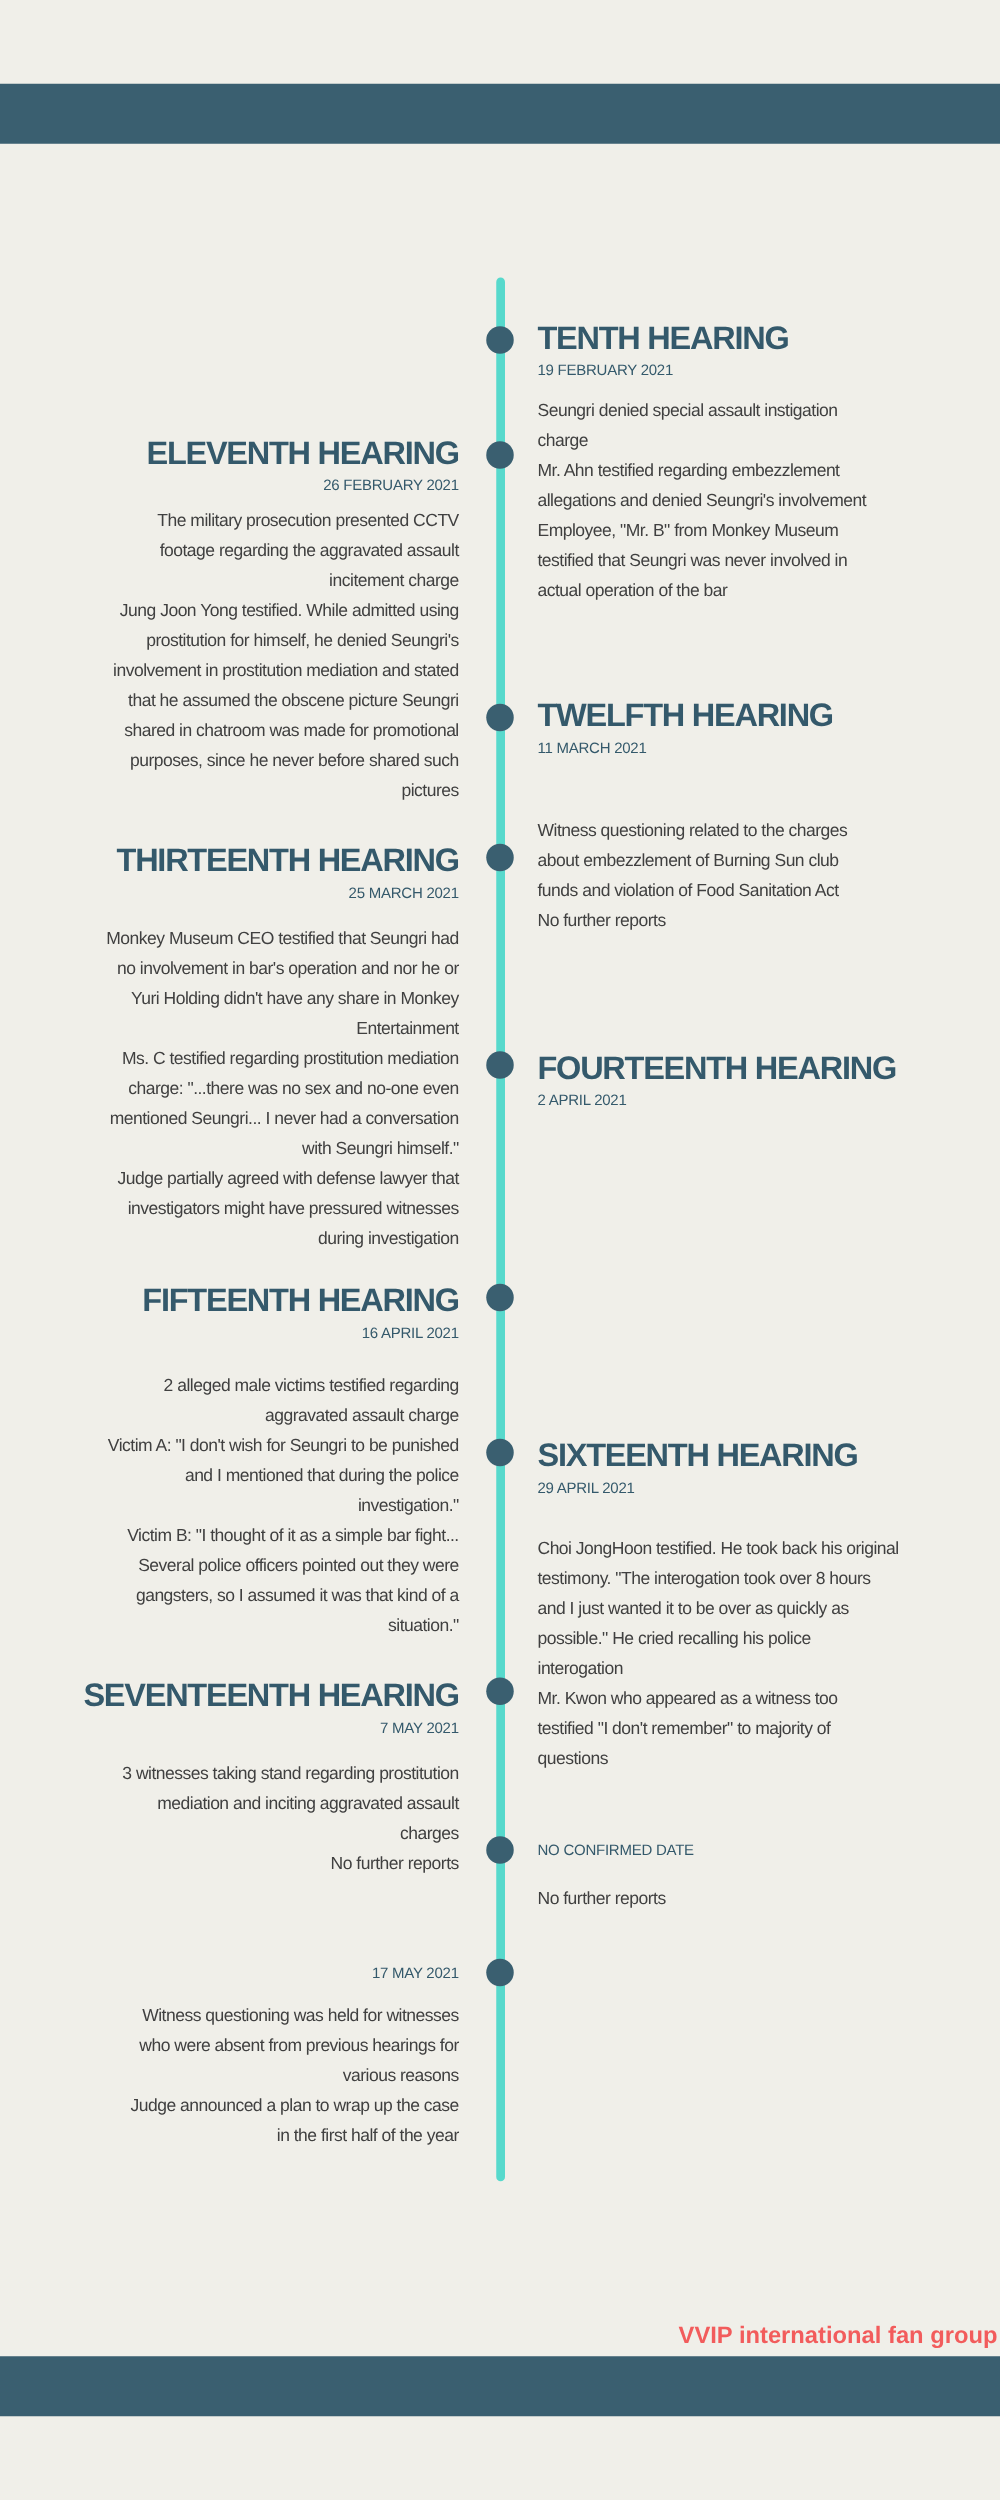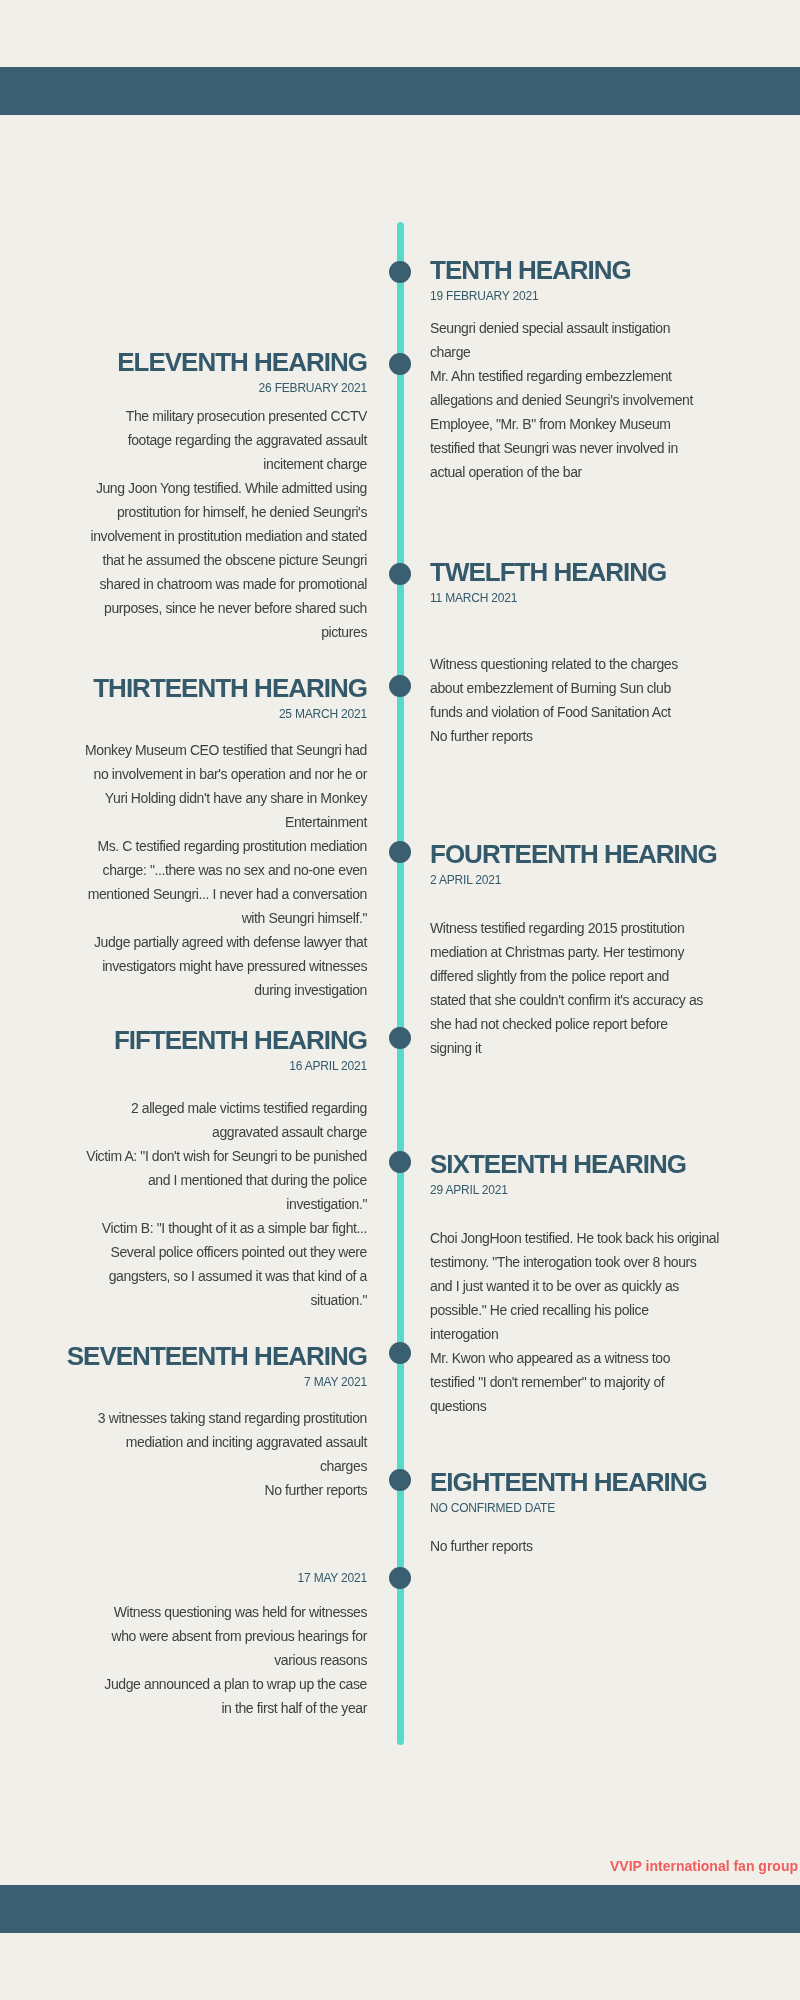--- a/index.html
+++ b/index.html
@@ -52,21 +52,21 @@
     margin: 0;
     font-size: 14px;
     letter-spacing: -0.4px;
     line-height: 24px;
     color: #404040;
     white-space: pre-line;
   }
   .credit {
     position: absolute;
     right: 2px; top: 1858px;
-    font-size: 14px;
+    font-size: 19px;
     font-weight: 700;
     color: #f25c5c;
   }
 </style>
 </head>
 <body>
 
 <div class="bar top"></div>
 <div class="bar bottom"></div>
 
@@ -131,26 +131,20 @@
 mentioned Seungri... I never had a conversation
 with Seungri himself."
 Judge partially agreed with defense lawyer that
 investigators might have pressured witnesses
 during investigation</p>
 </section>
 
 <section class="hearing right" style="top:840px">
   <h2 class="title">FOURTEENTH HEARING</h2>
   <div class="date">2 APRIL 2021</div>
-  <p class="body" style="margin-top:28px">Witness testified regarding 2015 prostitution
-mediation at Christmas party. Her testimony
-differed slightly from the police report and
-stated that she couldn't confirm it's accuracy as
-she had not checked police report before
-signing it</p>
 </section>
 
 <section class="hearing left" style="top:1026px">
   <h2 class="title">FIFTEENTH HEARING</h2>
   <div class="date">16 APRIL 2021</div>
   <p class="body" style="margin-top:22px">2 alleged male victims testified regarding
 aggravated assault charge
 Victim A: "I don't wish for Seungri to be punished
 and I mentioned that during the police
 investigation."
@@ -176,21 +170,20 @@
 <section class="hearing left" style="top:1342px">
   <h2 class="title">SEVENTEENTH HEARING</h2>
   <div class="date">7 MAY 2021</div>
   <p class="body" style="margin-top:16px">3 witnesses taking stand regarding prostitution
 mediation and inciting aggravated assault
 charges
 No further reports</p>
 </section>
 
 <section class="hearing right" style="top:1468px">
-  <h2 class="title">EIGHTEENTH HEARING</h2>
   <div class="date">NO CONFIRMED DATE</div>
   <p class="body" style="margin-top:18px">No further reports</p>
 </section>
 
 <section class="hearing left" style="top:1566px">
   <div class="date">17 MAY 2021</div>
   <p class="body" style="margin-top:14px">Witness questioning was held for witnesses
 who were absent from previous hearings for
 various reasons
 Judge announced a plan to wrap up the case

